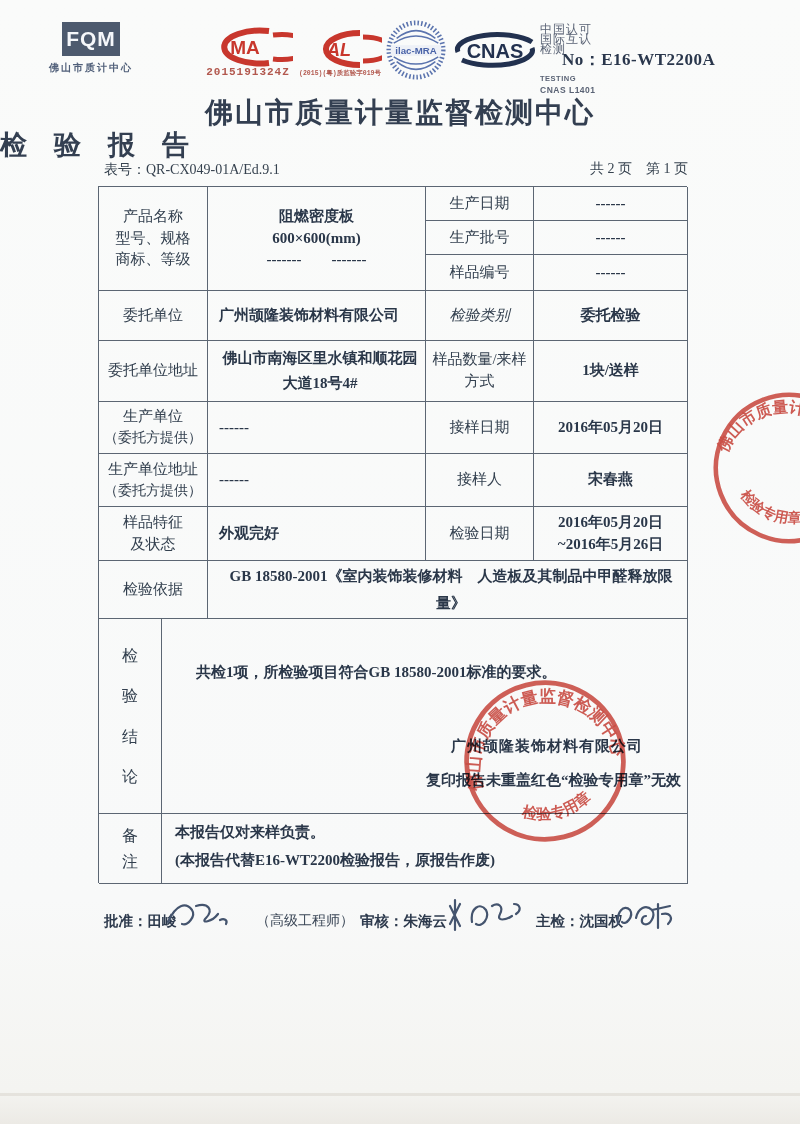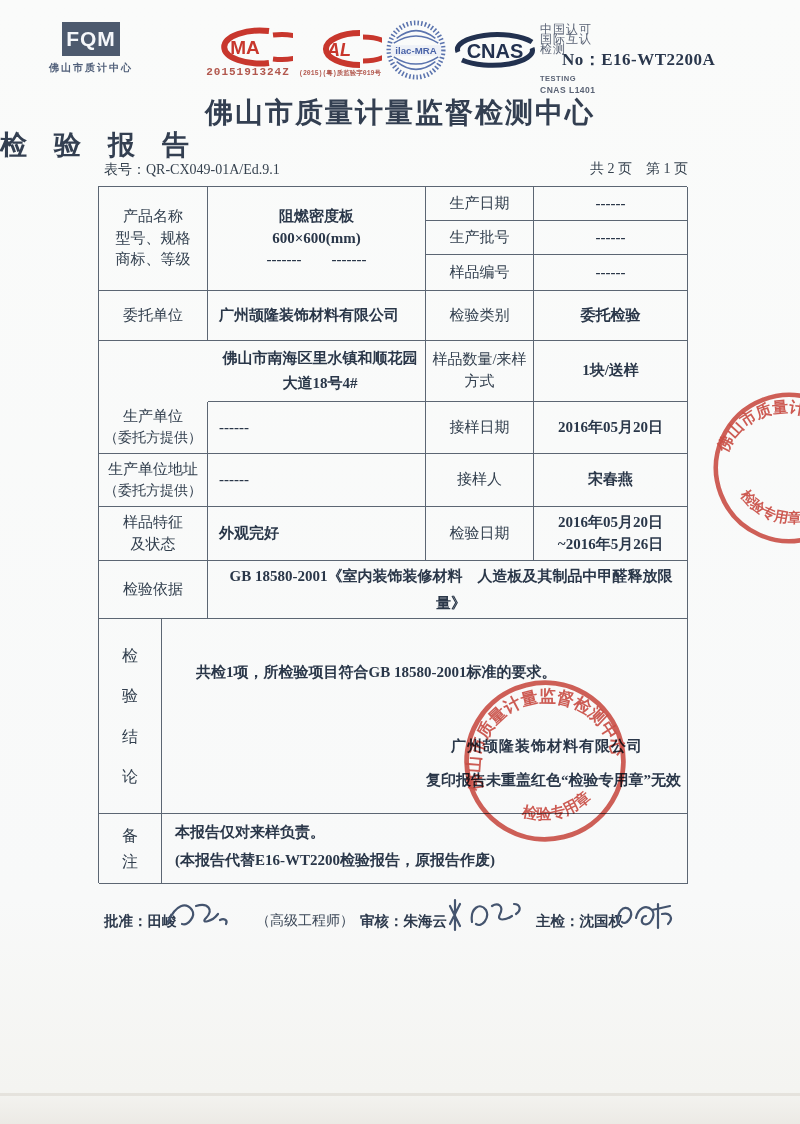--- a/index.html
+++ b/index.html
@@ -125,23 +125,24 @@
     </div>
     <div class="cell" style="left:327px;top:0;width:108px;height:34px;">生产日期</div>
     <div class="cell v" style="left:435px;top:0;width:154px;height:34px;">------</div>
     <div class="cell" style="left:327px;top:34px;width:108px;height:34px;">生产批号</div>
     <div class="cell v" style="left:435px;top:34px;width:154px;height:34px;">------</div>
     <div class="cell" style="left:327px;top:68px;width:108px;height:36px;">样品编号</div>
     <div class="cell v" style="left:435px;top:68px;width:154px;height:36px;">------</div>
 
     <div class="cell" style="left:0;top:104px;width:109px;height:50px;">委托单位</div>
     <div class="cell v left" style="left:109px;top:104px;width:218px;height:50px;justify-content:center;">广州颉隆装饰材料有限公司</div>
-    <div class="cell" style="left:327px;top:104px;width:108px;height:50px;">检验类别</div>
+    <div class="cell" style="left:327px;top:104px;width:108px;height:50px;font-style:italic;">检验类别</div>
     <div class="cell v" style="left:435px;top:104px;width:154px;height:50px;">委托检验</div>
 
+    <div class="cell" style="left:0;top:154px;width:109px;height:61px;">委托单位地址</div>
     <div class="cell v left" style="left:109px;top:154px;width:218px;height:61px;justify-content:center;line-height:1.7;">佛山市南海区里水镇和顺花园大道18号4#</div>
     <div class="cell" style="left:327px;top:154px;width:108px;height:61px;padding:0 6px;">样品数量/来样方式</div>
     <div class="cell v" style="left:435px;top:154px;width:154px;height:61px;">1块/送样</div>
 
     <div class="cell" style="left:0;top:215px;width:109px;height:52px;">
       <div>生产单位</div>
       <div style="font-size:14px;">（委托方提供）</div>
     </div>
     <div class="cell v left" style="left:109px;top:215px;width:218px;height:52px;justify-content:center;">------</div>
     <div class="cell" style="left:327px;top:215px;width:108px;height:52px;">接样日期</div>

